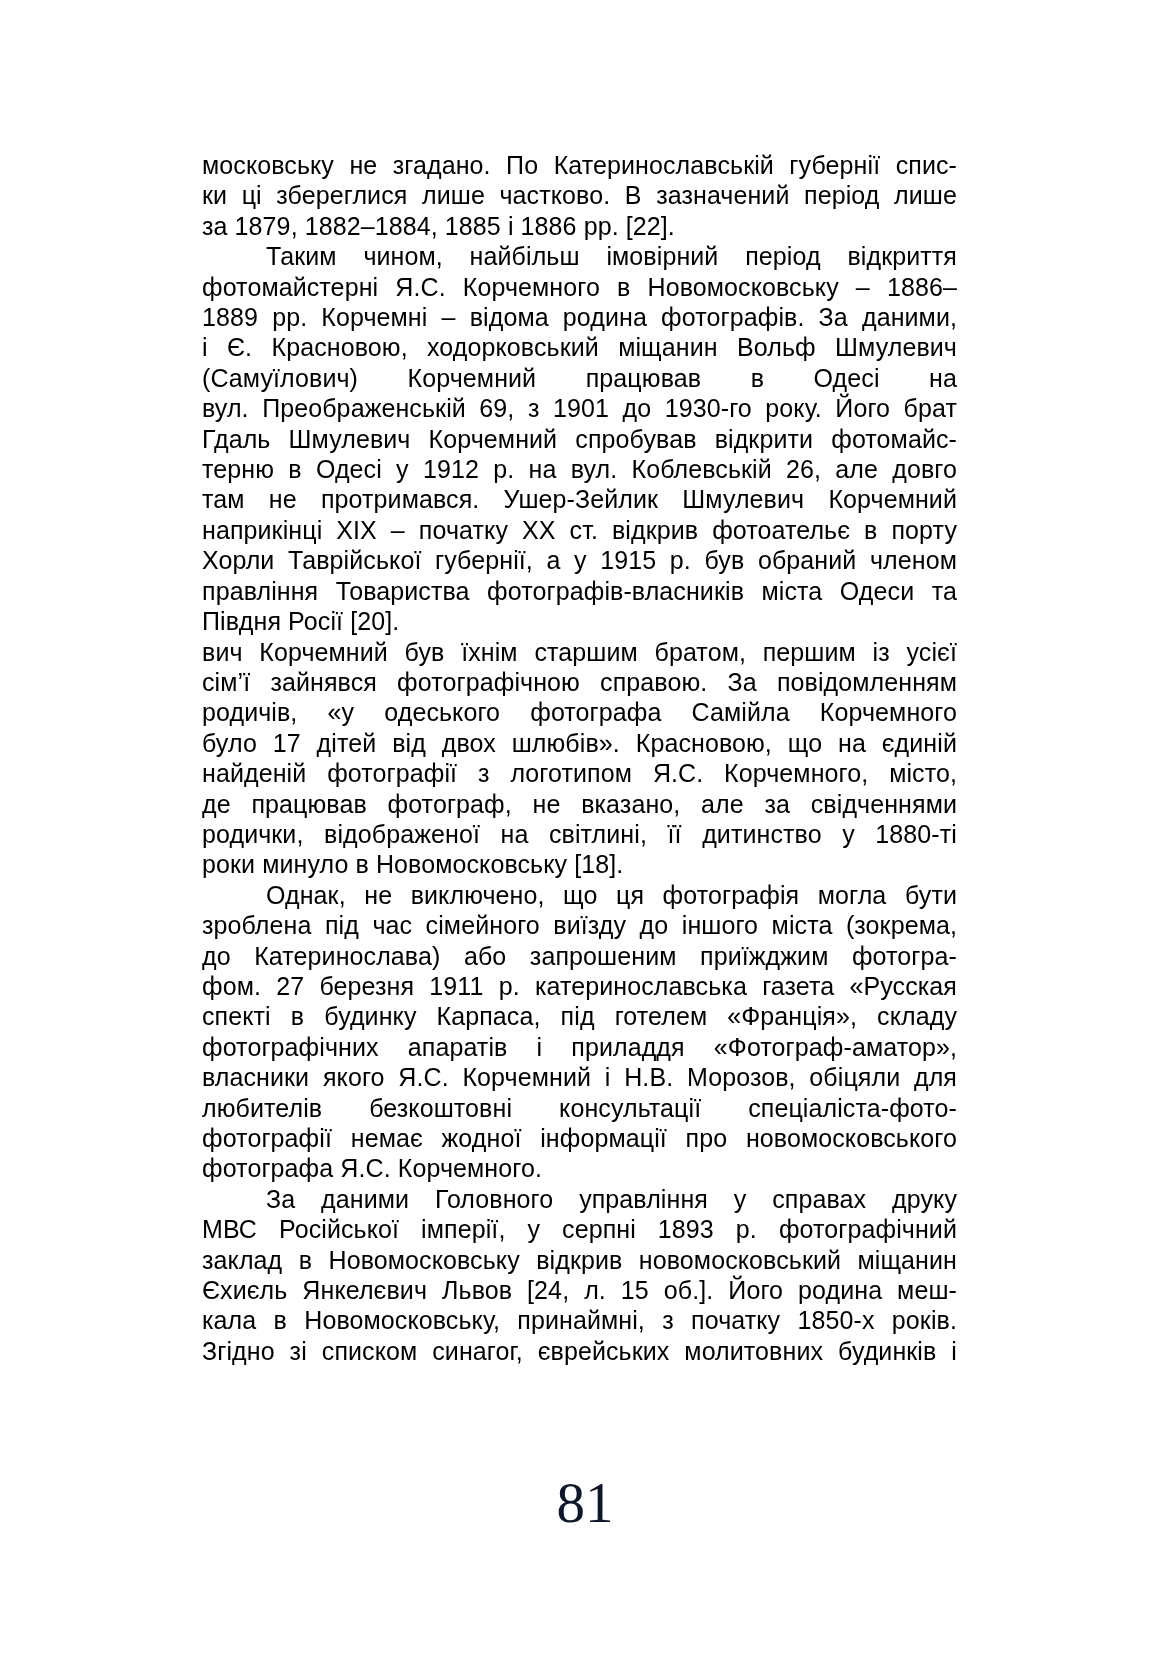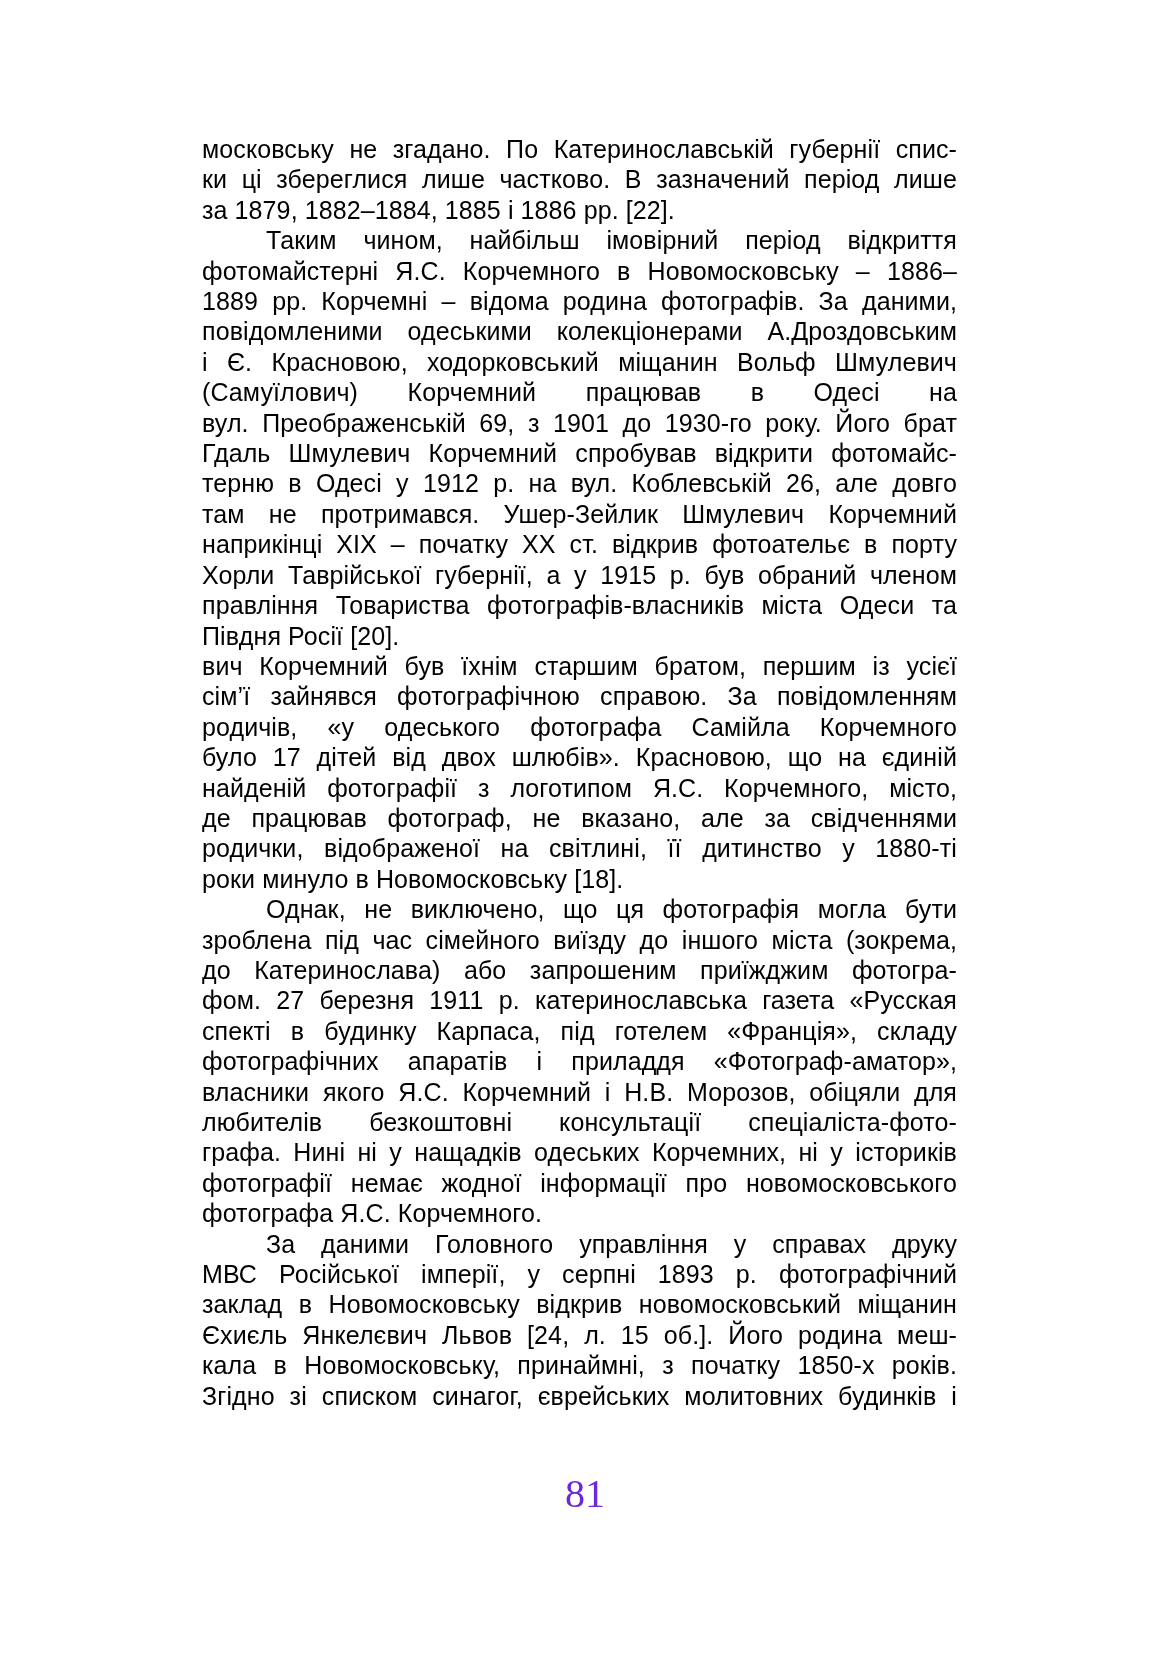--- a/index.html
+++ b/index.html
@@ -9,21 +9,21 @@
     height: 1654px;
     margin: 0 auto;
     background: #ffffff;
     font-family: "Liberation Sans", sans-serif;
     color: #000000;
     overflow: hidden;
   }
   .text-block {
     position: absolute;
     left: 202px;
-    top: 134px;
+    top: 150px;
     width: 755px;
     font-size: 25px;
     line-height: 30.4px;
     letter-spacing: 0.1px;
   }
   .line {
     text-align: justify;
     text-align-last: justify;
   }
   .line.end {
@@ -33,37 +33,36 @@
     text-indent: 64px;
   }
   .italic { }
   .page-number {
     position: absolute;
     top: 1472px;
     left: 0;
     width: 100%;
     text-align: center;
     font-family: "Liberation Serif", serif;
-    font-size: 40px;
+    font-size: 57px;
     line-height: 1.1;
-    color: #6d28d9;
+    color: #0f172a;
   }
 </style>
 </head>
 <body>
 
 <div class="page">
   <main class="text-block">
       <div class="line"><span>московську не згадано. По Катеринославській губернії спис-</span></div>
       <div class="line"><span>ки ці збереглися лише частково. В зазначений період лише</span></div>
       <div class="line end"><span>за 1879, 1882–1884, 1885 і 1886 рр. [22].</span></div>
       <div class="line indent"><span>Таким чином, найбільш імовірний період відкриття</span></div>
       <div class="line"><span>фотомайстерні Я.С. Корчемного в Новомосковську – 1886–</span></div>
       <div class="line"><span>1889 рр. Корчемні – відома родина фотографів. За даними,</span></div>
-      <div class="line"><span>повідомленими одеськими колекціонерами А.Дроздовським</span></div>
       <div class="line"><span>і Є. Красновою, ходорковський міщанин Вольф Шмулевич</span></div>
       <div class="line"><span>(Самуїлович) Корчемний працював в Одесі на</span></div>
       <div class="line"><span>вул. Преображенській 69, з 1901 до 1930-го року. Його брат</span></div>
       <div class="line"><span>Гдаль Шмулевич Корчемний спробував відкрити фотомайс-</span></div>
       <div class="line"><span>терню в Одесі у 1912 р. на вул. Коблевській 26, але довго</span></div>
       <div class="line"><span>там не протримався. Ушер-Зейлик Шмулевич Корчемний</span></div>
       <div class="line"><span>наприкінці XIX – початку XX ст. відкрив фотоательє в порту</span></div>
       <div class="line"><span>Хорли Таврійської губернії, а у 1915 р. був обраний членом</span></div>
       <div class="line"><span>правління Товариства фотографів-власників міста Одеси та</span></div>
       <div class="line end"><span>Півдня Росії [20].</span></div>
@@ -76,21 +75,20 @@
       <div class="line"><span>родички, відображеної на світлині, її дитинство у 1880-ті</span></div>
       <div class="line end"><span>роки минуло в Новомосковську [18].</span></div>
       <div class="line indent"><span>Однак, не виключено, що ця фотографія могла бути</span></div>
       <div class="line"><span>зроблена під час сімейного виїзду до іншого міста (зокрема,</span></div>
       <div class="line"><span>до Катеринослава) або запрошеним приїжджим фотогра-</span></div>
       <div class="line"><span>фом. 27 березня 1911 р. катеринославська газета «Русская</span></div>
       <div class="line"><span>спекті в будинку Карпаса, під готелем «Франція», складу</span></div>
       <div class="line"><span>фотографічних апаратів і приладдя «Фотограф-аматор»,</span></div>
       <div class="line"><span>власники якого Я.С. Корчемний і Н.В. Морозов, обіцяли для</span></div>
       <div class="line"><span>любителів безкоштовні консультації спеціаліста-фото-</span></div>
-      <div class="line"><span>графа. Нині ні у нащадків одеських Корчемних, ні у істориків</span></div>
       <div class="line"><span>фотографії немає жодної інформації про новомосковського</span></div>
       <div class="line end"><span>фотографа Я.С. Корчемного.</span></div>
       <div class="line indent"><span>За даними Головного управління у справах друку</span></div>
       <div class="line"><span>МВС Російської імперії, у серпні 1893 р. фотографічний</span></div>
       <div class="line"><span>заклад в Новомосковську відкрив новомосковський міщанин</span></div>
       <div class="line"><span>Єхиєль Янкелєвич Львов [24, л. 15 об.]. Його родина меш-</span></div>
       <div class="line"><span>кала в Новомосковську, принаймні, з початку 1850-х років.</span></div>
       <div class="line"><span>Згідно зі списком синагог, єврейських молитовних будинків і</span></div>
     </main>
   <div class="page-number">81</div>

